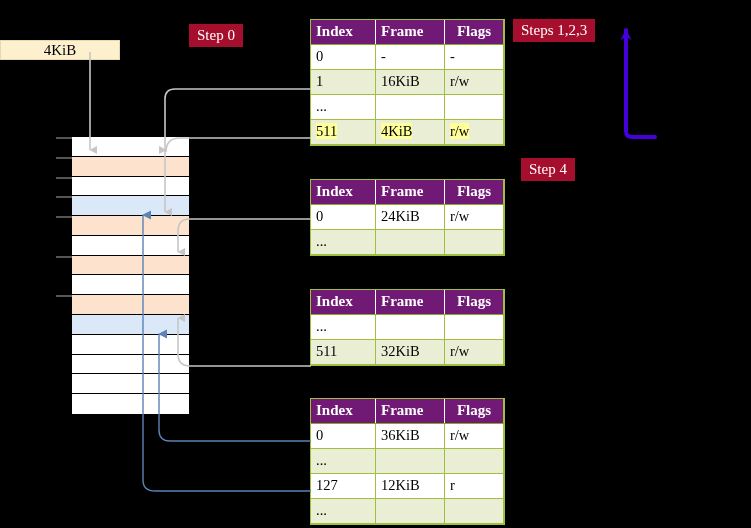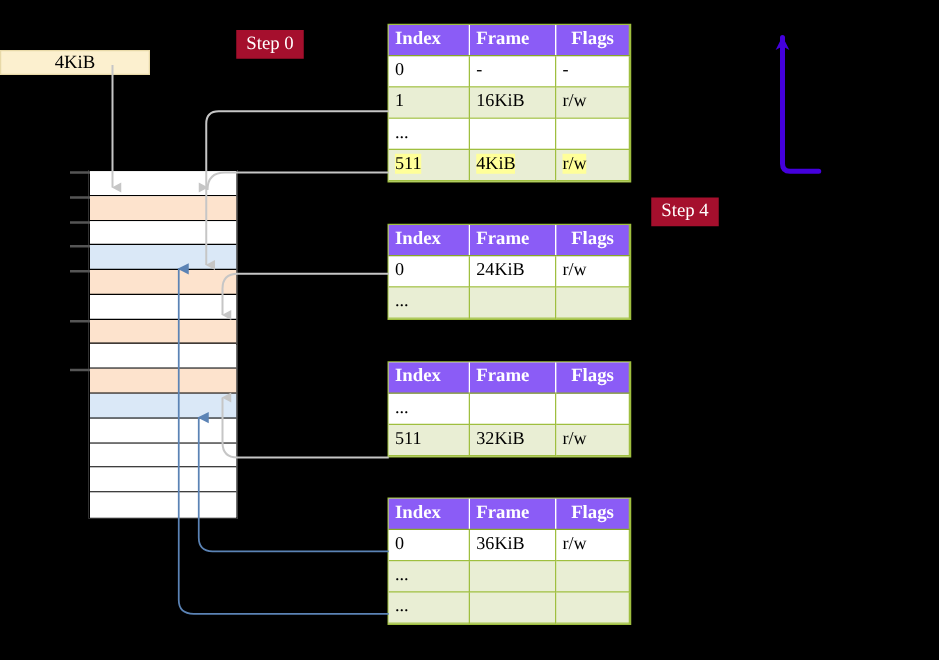--- a/index.html
+++ b/index.html
@@ -16,21 +16,21 @@
   .ptable{
     position:absolute;
     border-collapse:collapse;
     border-spacing:0;
     background:#ffffff;
     font-size:14.5px;
     color:#000000;
     box-shadow:0 0 0 1px #9fbf3f;
   }
   .ptable th{
-    background:#8b5cf6;
+    background:#701a75;
     color:#ffffff;
     font-weight:bold;
     text-align:left;
     padding:2px 5px 3px 5px;
     border-right:1px solid #ffffff;
     border-bottom:1px solid #88a828;
     font-size:15px;
     line-height:1.28;
     white-space:nowrap;
   }
@@ -128,20 +128,21 @@
       <div class="memtick" style="top: 59.3571px;"></div>
       <div class="memtick" style="top: 79.1429px;"></div>
       <div class="memtick" style="top: 118.714px;"></div>
       <div class="memtick" style="top: 158.286px;"></div>
     </div>
 
   <div class="labelbox" style="left:0px;top:40px;width:120px;height:20px;line-height:19px;">4KiB</div>
 
   <div class="badge red" style="left:189px;top:24px;">Step 0</div>
 
+  <div class="badge red" style="left:513px;top:19px;">Steps 1,2,3</div>
 
 
   <div class="badge red" style="left:521px;top:158px;">Step 4</div>
 
   <table class="ptable" id="table-0" style="left:311px;top:20px;">
       <thead>
         <tr>
           <th class="c-index">Index</th>
           <th class="c-frame">Frame</th>
           <th class="c-flags">Flags</th>
@@ -224,20 +225,25 @@
         <tr class="plain">
           <td class="c-index">0</td>
           <td class="c-frame">36KiB</td>
           <td class="c-flags">r/w</td>
         </tr>
         <tr class="alt">
           <td class="c-index">...</td>
           <td class="c-frame">&nbsp;</td>
           <td class="c-flags">&nbsp;</td>
         </tr>
+        <tr class="plain">
+          <td class="c-index">127</td>
+          <td class="c-frame">12KiB</td>
+          <td class="c-flags">r</td>
+        </tr>
         <tr class="alt">
           <td class="c-index">...</td>
           <td class="c-frame">&nbsp;</td>
           <td class="c-flags">&nbsp;</td>
         </tr>
       </tbody>
     </table>
 
   <svg class="overlay" viewBox="0 0 751 528" xmlns="http://www.w3.org/2000/svg">
     <defs>

